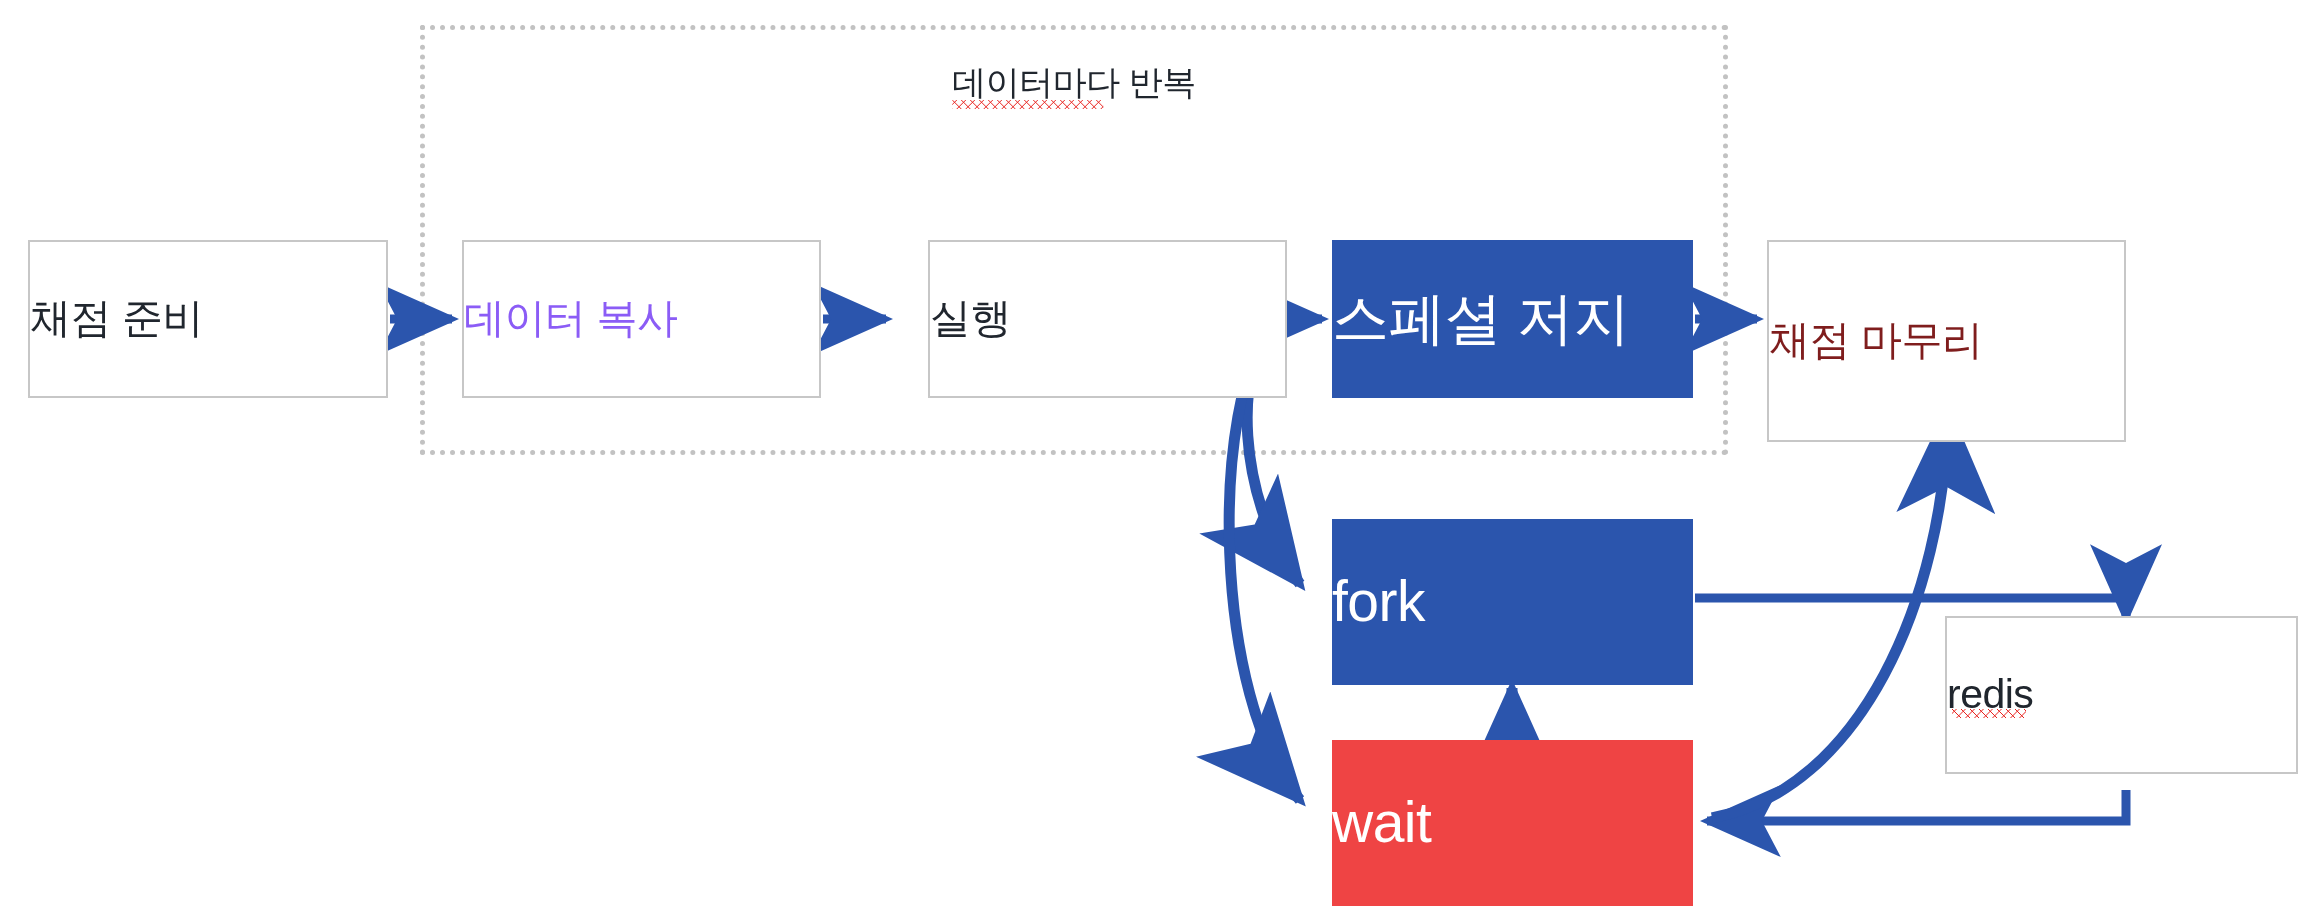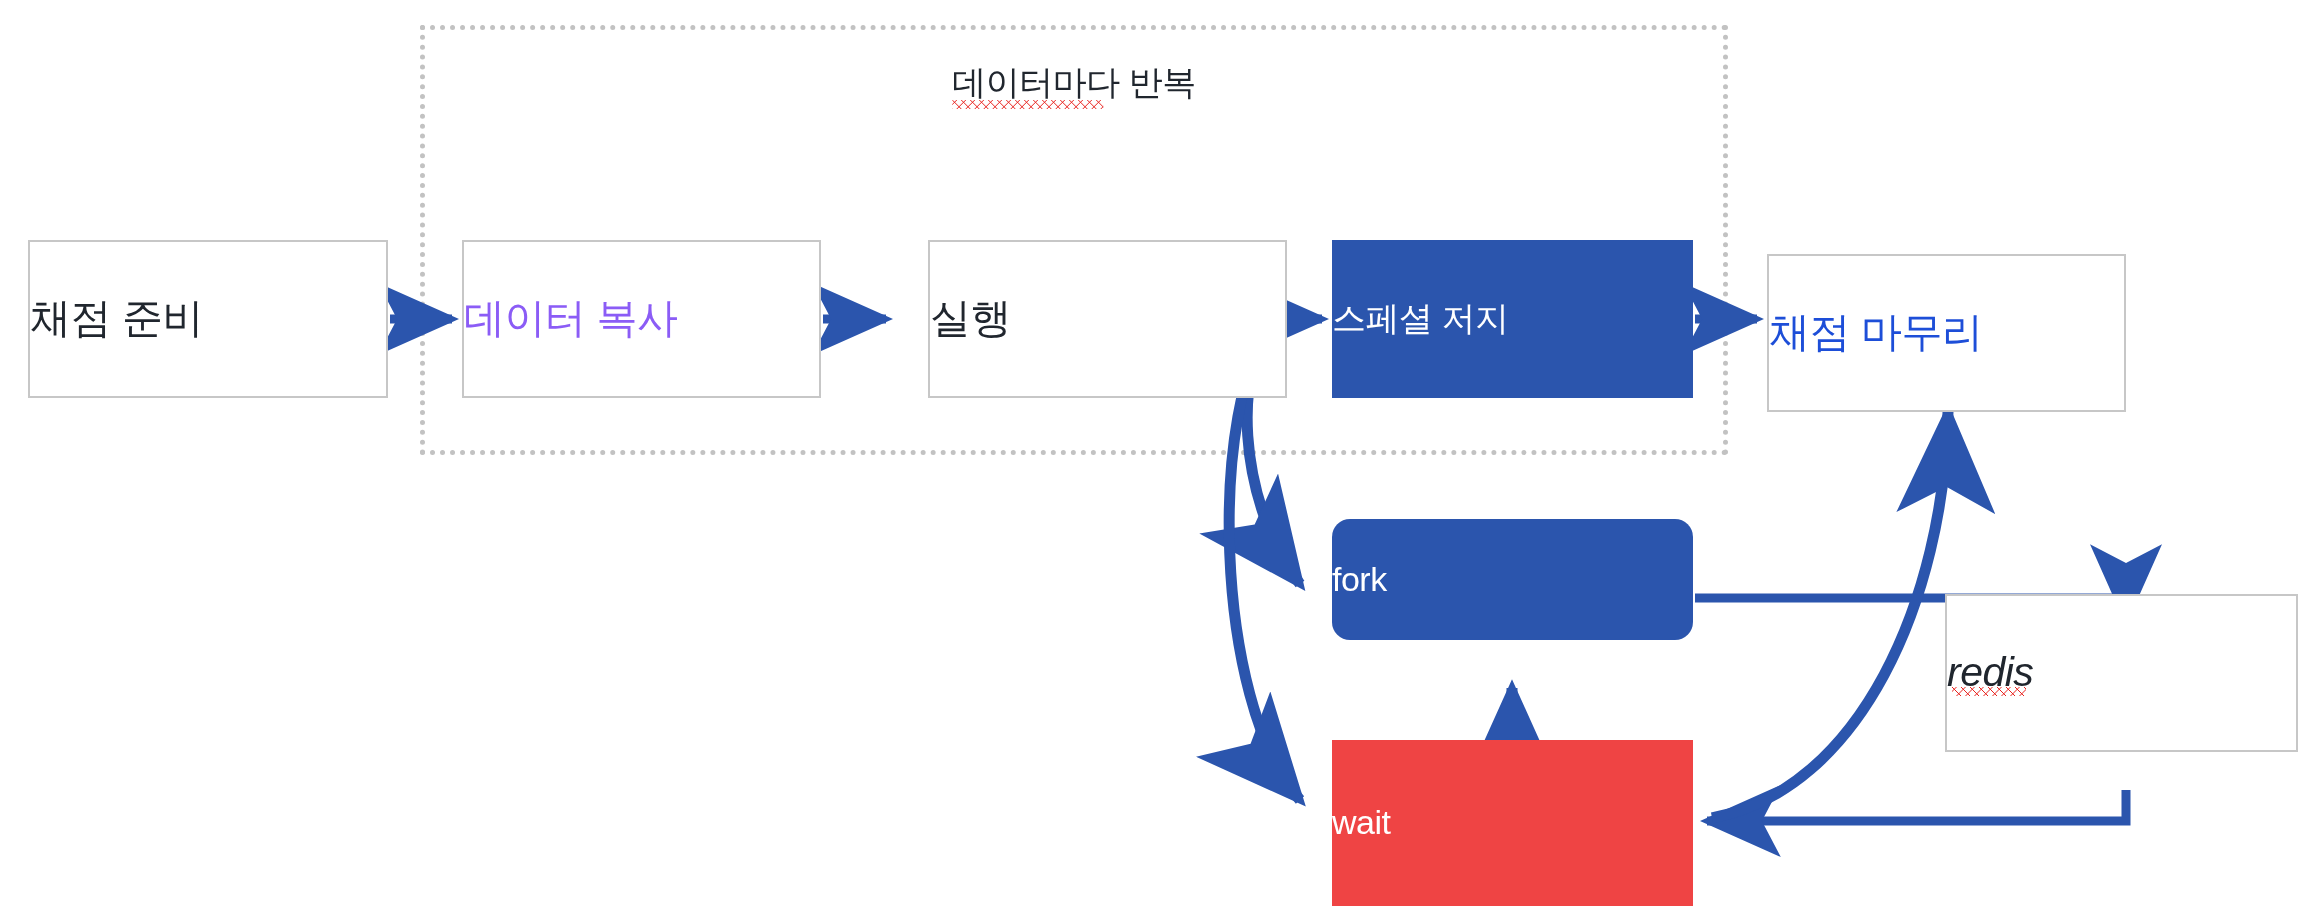--- a/index.html
+++ b/index.html
@@ -46,21 +46,21 @@
   }
   .node-label {
     font-size: 41px;
     font-weight: 400;
     letter-spacing: -0.5px;
     position: relative;
     display: inline-block;
     white-space: nowrap;
   }
   .node.filled .node-label {
-    font-size: 34px;
+    font-size: 57px;
   }
   .group-title {
     position: absolute;
     font-size: 34px;
     color: #20262e;
     white-space: nowrap;
     letter-spacing: -0.5px;
   }
   .dotted-group {
     position: absolute;
@@ -137,27 +137,27 @@
       </div>
       <div class="node plain" style="left: 462px; top: 240px; width: 359px; height: 158px; border-color: rgb(199, 199, 199); color: #8b5cf6;">
         <span class="node-label">데이터 복사</span>
       </div>
       <div class="node plain" style="left: 896px; top: 240px; width: 359px; height: 158px; border-color: rgb(199, 199, 199); color: rgb(32, 38, 46); margin-left: 32px;">
         <span class="node-label">실행</span>
       </div>
       <div class="node filled" style="left: 1332px; top: 240px; width: 361px; height: 158px; background: rgb(43, 85, 173); color: rgb(255, 255, 255);">
         <span class="node-label">스페셜 저지</span>
       </div>
-      <div class="node plain" style="left: 1767px; top: 240px; width: 359px; height: 158px; border-color: rgb(199, 199, 199); color: #1d4ed8; margin-top: 14px;">
+      <div class="node plain" style="left: 1767px; top: 240px; width: 359px; height: 202px; border-color: rgb(199, 199, 199); color: #7f1d1d;">
         <span class="node-label">채점 마무리</span>
       </div>
-      <div class="node filled" style="left: 1332px; top: 519px; width: 361px; height: 121px; background: rgb(43, 85, 173); color: rgb(255, 255, 255); border-radius: 18px;">
+      <div class="node filled" style="left: 1332px; top: 519px; width: 361px; height: 166px; background: rgb(43, 85, 173); color: rgb(255, 255, 255);">
         <span class="node-label">fork</span>
       </div>
       <div class="node filled" style="left: 1332px; top: 740px; width: 361px; height: 166px; background: #ef4444; color: rgb(255, 255, 255);">
         <span class="node-label">wait</span>
       </div>
-      <div class="node plain" style="left: 1945px; top: 594px; width: 353px; height: 158px; border-color: rgb(199, 199, 199); color: rgb(32, 38, 46); font-style: italic;">
+      <div class="node plain" style="left: 1945px; top: 616px; width: 353px; height: 158px; border-color: rgb(199, 199, 199); color: rgb(32, 38, 46);">
         <span class="node-label">redis<span class="squiggle redis-sq"></span></span>
       </div>
     </div>
 
 </div>
 
 </body></html>

